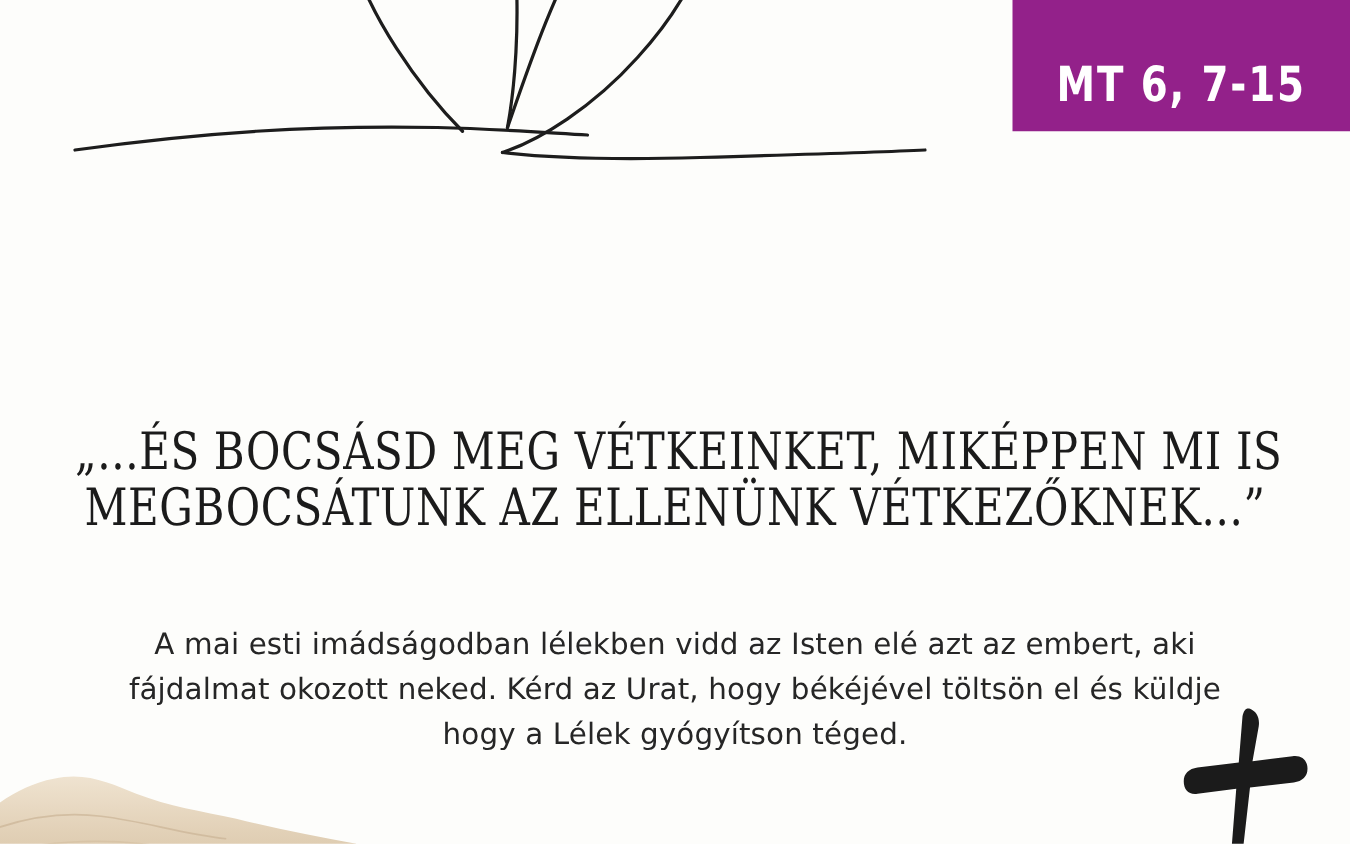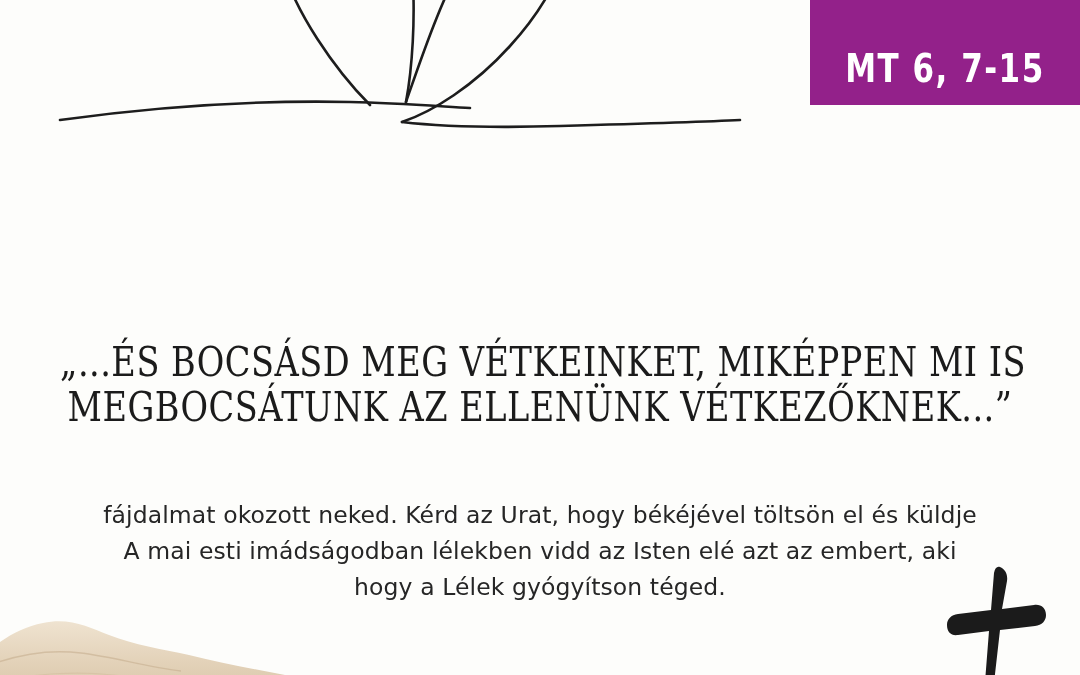--- a/index.html
+++ b/index.html
@@ -127,22 +127,22 @@
 <div class="ref-badge">
   <span class="ref-text">MT 6, 7-15</span>
 </div>
 
 <div class="quote">
   <div class="quote-line">„...ÉS BOCSÁSD MEG VÉTKEINKET, MIKÉPPEN MI IS</div>
   <div class="quote-line">MEGBOCSÁTUNK AZ ELLENÜNK VÉTKEZŐKNEK...”</div>
 </div>
 
 <div class="body-text">
+  <div class="body-line">A mai esti imádságodban lélekben vidd az Isten elé azt az embert, aki</div>
   <div class="body-line">fájdalmat okozott neked. Kérd az Urat, hogy békéjével töltsön el és küldje</div>
-  <div class="body-line">A mai esti imádságodban lélekben vidd az Isten elé azt az embert, aki</div>
   <div class="body-line">hogy a Lélek gyógyítson téged.</div>
 </div>
 
 <svg class="sand-shape" viewBox="0 0 300 90" preserveAspectRatio="none">
   <defs>
     <linearGradient id="sandgrad" x1="0" y1="0" x2="0" y2="1">
       <stop offset="0%" stop-color="#efe3d0"></stop>
       <stop offset="55%" stop-color="#e3d2b9"></stop>
       <stop offset="100%" stop-color="#d9c6a8"></stop>
     </linearGradient>

